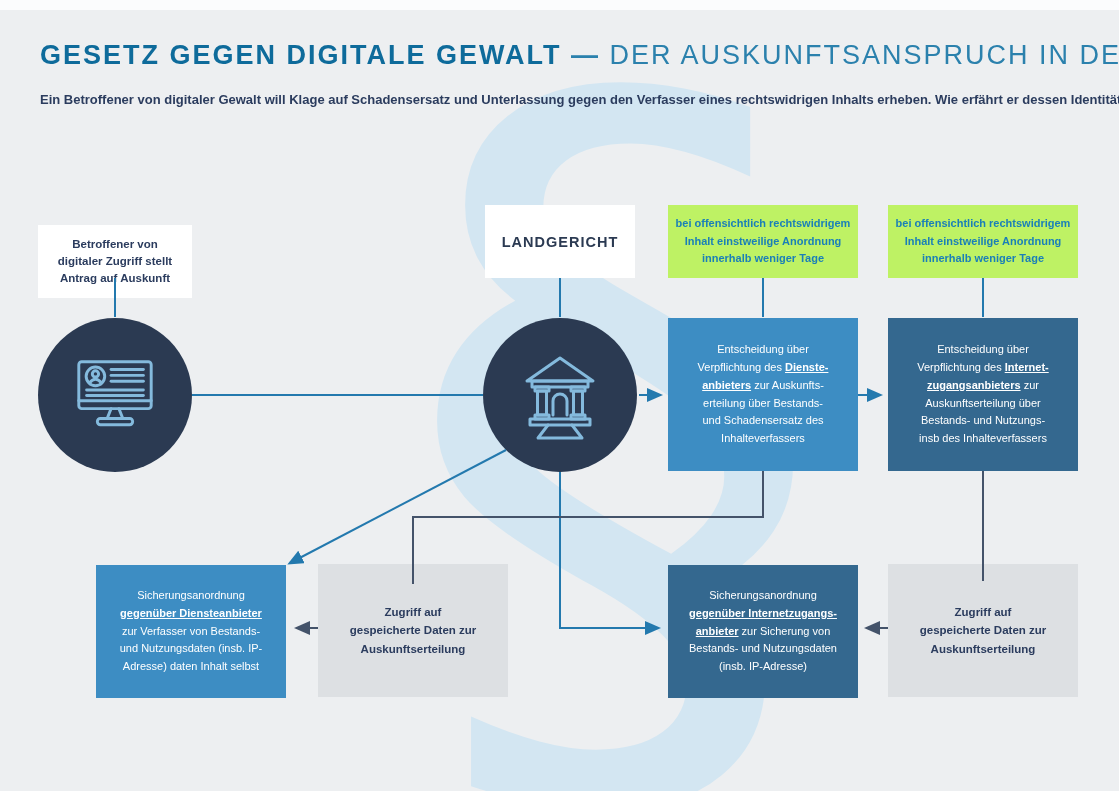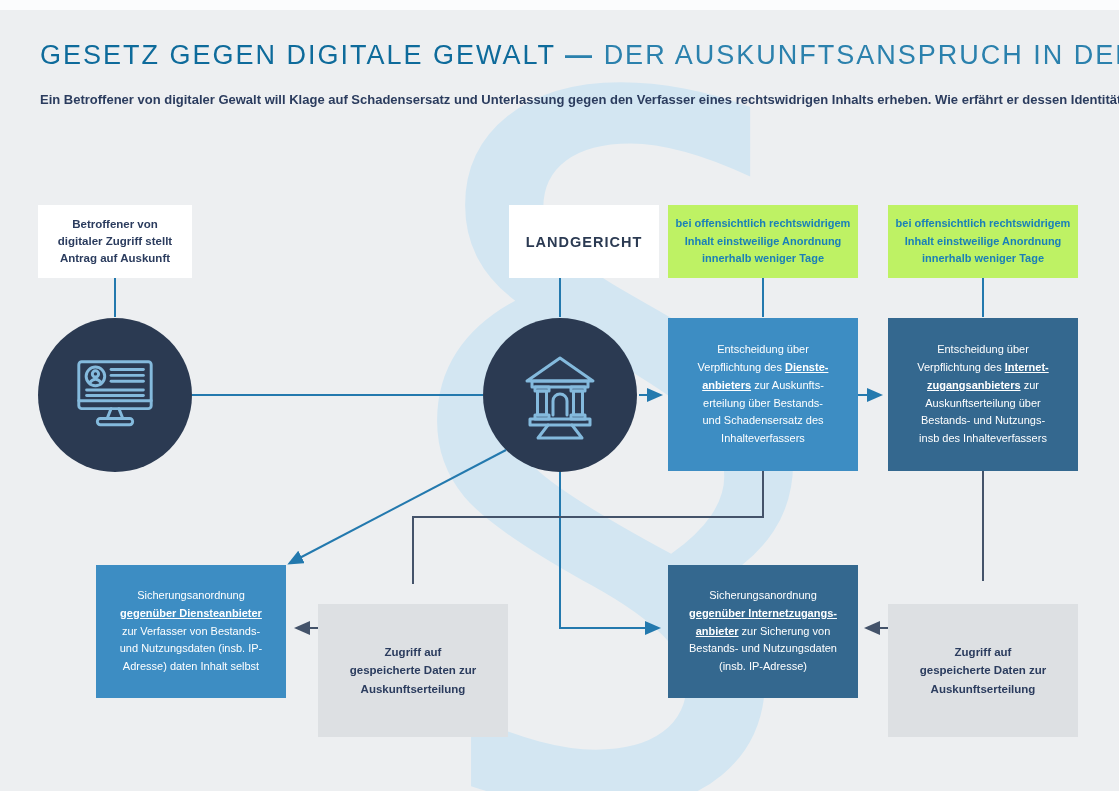--- a/index.html
+++ b/index.html
@@ -13,39 +13,39 @@
   
   .watermark {
     position:absolute; left:398px; top:-8px;
     font-family:"DejaVu Sans", sans-serif;
     font-size:870px; line-height:1; color:#d3e6f2;
     z-index:0; user-select:none;
   }
 
   
   .title { position:absolute; left:40px; top:40px; font-size:27px; letter-spacing:2px; z-index:2; white-space:nowrap; }
-  .title .strong { color:#0e6b9b; font-weight:400;text-align:right; }
+  .title .strong { color:#0e6b9b; font-weight:700;text-align:right; }
   .title .dash   { color:#2b81ad; font-weight:700; }
   .title .light  { color:#2b81ad; font-weight:400; }
   .subtitle { position:absolute; left:40px; top:92px; font-size:13px; font-weight:700; color:#2b3c5e; z-index:2; white-space:nowrap; }
 
   
   .box {
     position:absolute; display:flex; flex-direction:column;
     justify-content:center; align-items:center; text-align:center; z-index:2;
   }
   .ln { white-space:nowrap; }
   .ln .b { font-weight:700;text-decoration:underline; }
 
-  .box-white { background:#ffffff; color:#2b3c5e; font-weight:700; font-size:11.5px; line-height:1.5; }
-  .box-court { background:#ffffff; color:#2b3a52; font-weight:700; font-size:14.5px; letter-spacing:1px;margin-left:24px; }
+  .box-white { background:#ffffff; color:#2b3c5e; font-weight:700; font-size:11.5px; line-height:1.5;margin-top:20px; }
+  .box-court { background:#ffffff; color:#2b3a52; font-weight:700; font-size:14.5px; letter-spacing:1px; }
   .box-interim { background:#bef264; color:#1a7fb8; font-weight:700; font-size:11px; line-height:1.6; }
   .box-medblue { background:#3d8dc3; color:#ffffff; font-weight:400; font-size:11px; line-height:1.62; }
   .box-darkblue { background:#34688f; color:#ffffff; font-weight:400; font-size:11px; line-height:1.62; }
-  .box-gray { background:#dde0e3; color:#2b3c5e; font-weight:700; font-size:11.5px; line-height:1.6;margin-top:40px; }
+  .box-gray { background:#dde0e3; color:#2b3c5e; font-weight:700; font-size:11.5px; line-height:1.6; }
 
   .circle {
     position:absolute; width:154px; height:154px; border-radius:50%;
     background:#2b3a52; display:flex; justify-content:center; align-items:center; z-index:2;
   }
 
   .connectors { position:absolute; left:0; top:0; z-index:3; pointer-events:none; }
 </style>
 </head>
 <body>

